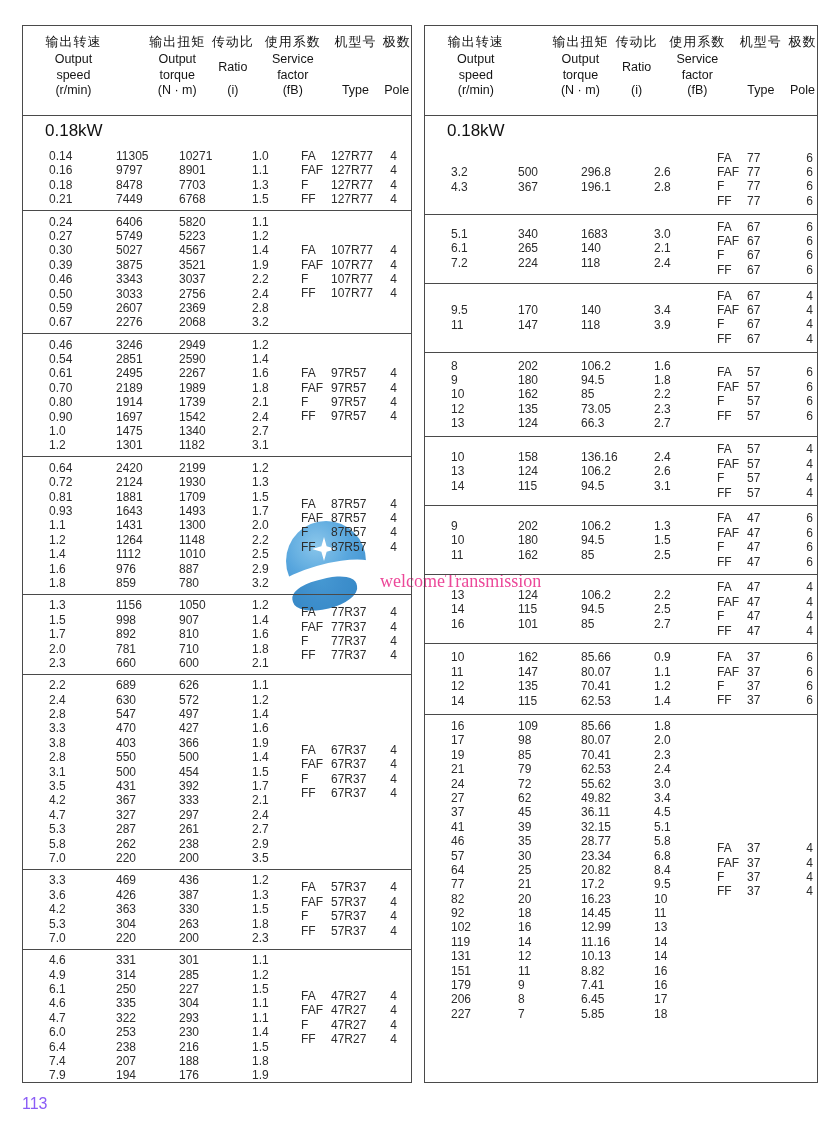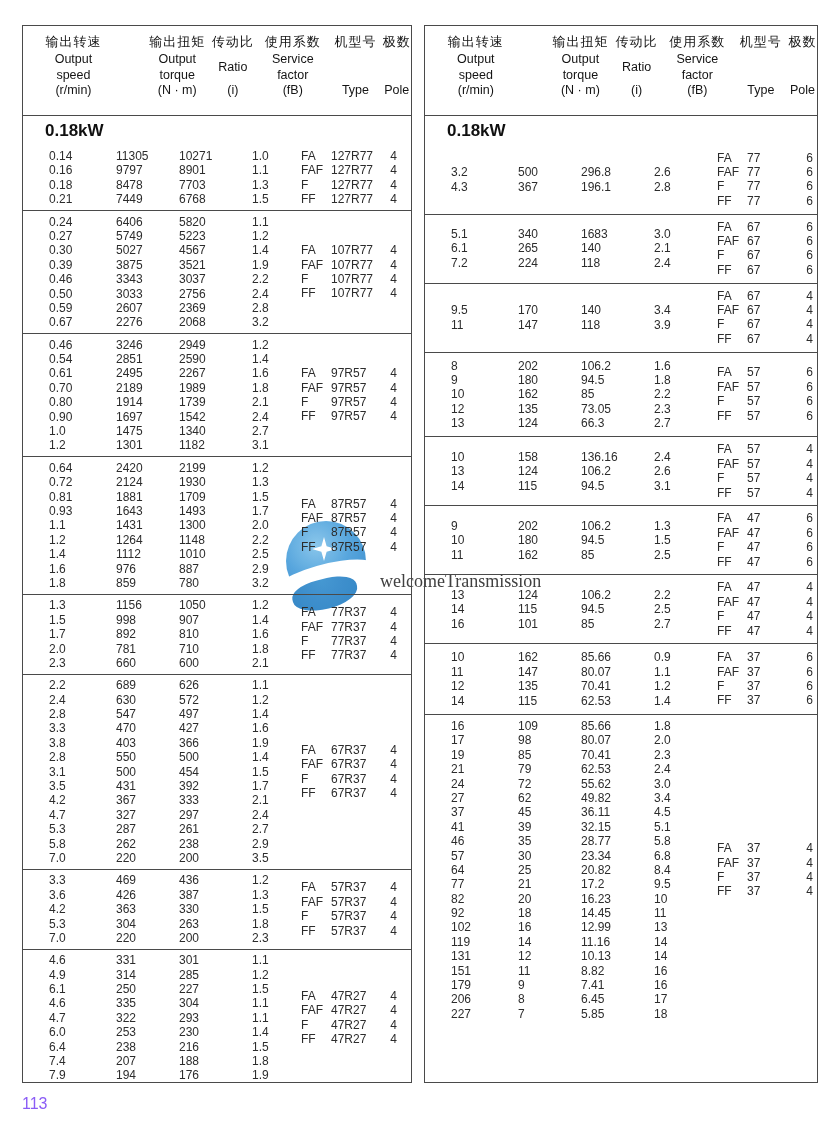--- a/index.html
+++ b/index.html
@@ -14,38 +14,38 @@
   .wm-logo::before{content:"";position:absolute;left:-28px;top:44px;width:130px;height:46px;
            background:#ffffff;border-radius:50%;transform:rotate(-16deg);}
   .wm-logo::after{content:"";position:absolute;left:6px;top:58px;width:66px;height:30px;
            background:radial-gradient(circle at 50% 0%, #3c93d0 0%, #2b80c4 100%);
            border-radius:50% 50% 60% 60%;transform:rotate(-14deg);}
   .wm-star{position:absolute;left:26px;top:16px;width:24px;height:24px;background:#ffffff;z-index:2;
            clip-path:polygon(50% 0,61% 39%,100% 50%,61% 61%,50% 100%,39% 61%,0 50%,39% 39%);}
   .wm-zh{position:absolute;left:374px;top:520px;font-size:48px;font-weight:bold;color:#8f8f8f;
          letter-spacing:3px;line-height:56px;white-space:nowrap;}
   .wm-zh sup{font-size:14px;font-weight:normal;color:#9a9a9a;vertical-align:28px;letter-spacing:0;}
-  .wm-en{position:absolute;left:380px;top:571px;font-size:18px;color:#404040;
+  .wm-en{position:absolute;left:380px;top:571px;font-size:18px;color:#ec4899;
          font-family:"Liberation Serif",serif;white-space:nowrap;}
 
   
   .frame{position:absolute;top:25px;height:1058px;border:1.5px solid #4a4a4a;
          box-sizing:border-box;background:transparent;z-index:1;}
   .t-left{left:22px;width:390px;}
   .t-right{left:424px;width:394px;}
 
   .thead{height:76.5px;border-bottom:1.5px solid #4a4a4a;display:flex;
          padding:7px 0 5px 20px;box-sizing:content-box;}
   .hcol{display:flex;flex-direction:column;justify-content:space-between;align-items:center;
         text-align:center;height:64px;}
   .hw0{width:68px;}.hw1{width:70px;margin-left:42px;}.hw2{width:54px;}.hw3{width:80px;}.hw4{width:60px;}.hw5{width:32px;}
   .hzh{font-size:13px;color:#141414;white-space:nowrap;letter-spacing:1px;}
   .hen{font-size:12.5px;color:#141414;white-space:nowrap;}
 
-  .power{height:30px;line-height:30px;padding-left:22px;font-size:17px;font-weight:bold;color:#101010;}
+  .power{height:30px;line-height:30px;padding-left:22px;font-size:17px;font-weight:normal;color:#101010;}
 
   .group{position:relative;border-top:1.5px solid #4a4a4a;display:flex;flex-direction:column;
          justify-content:center;}
   .group.first{border-top:none;}
   .t-left  .group{padding:3.5px 0;}
   .t-right .group{padding:6px 0;min-height:56px;}
   .t-right .group.compact{padding:4px 0;min-height:0;}
 
   .row{position:relative;height:14.4px;}
   .cell{position:absolute;top:0;font-size:12px;line-height:14.4px;color:#2c2c2c;white-space:nowrap;}

